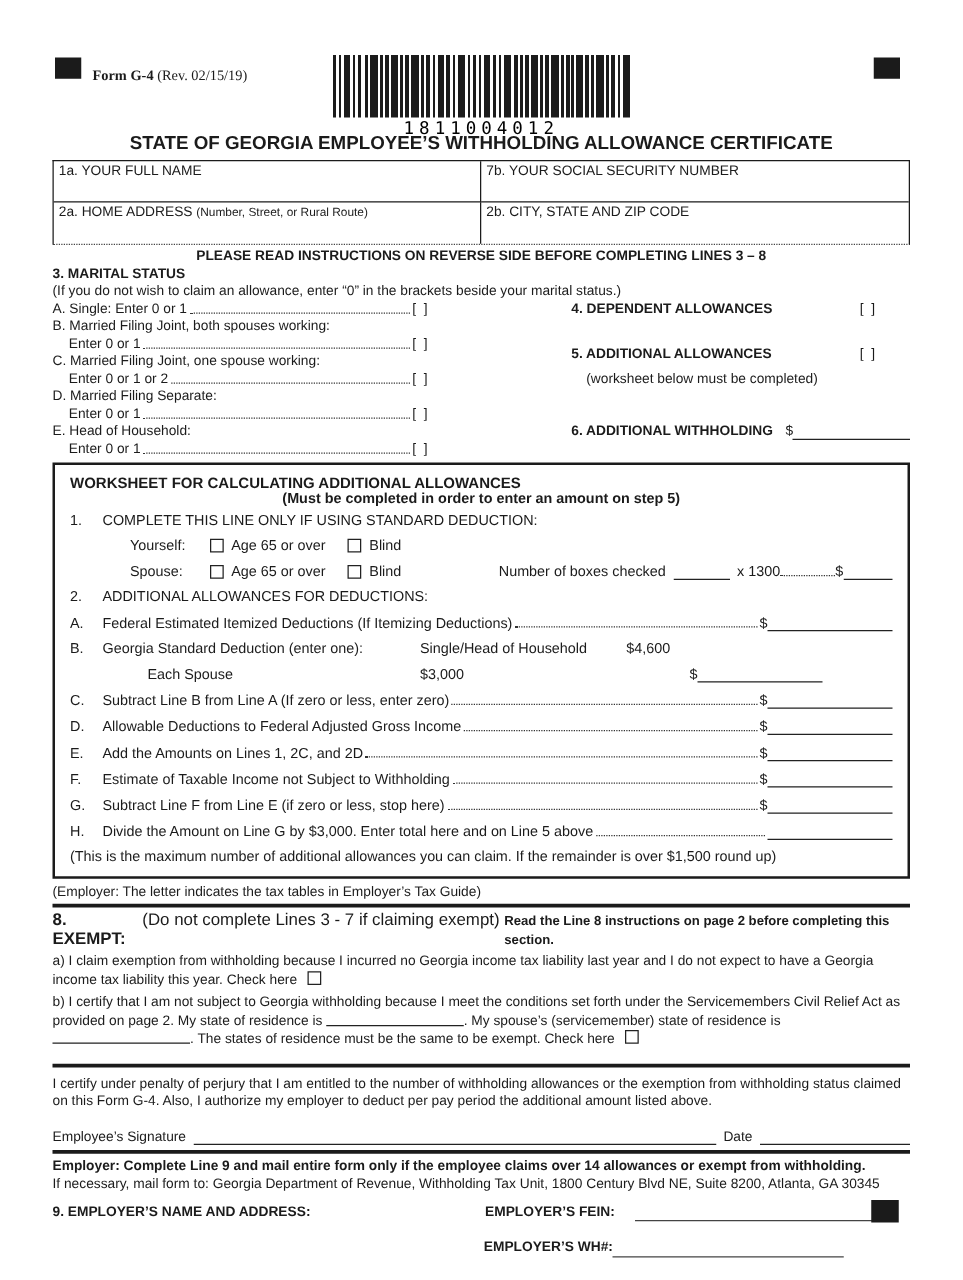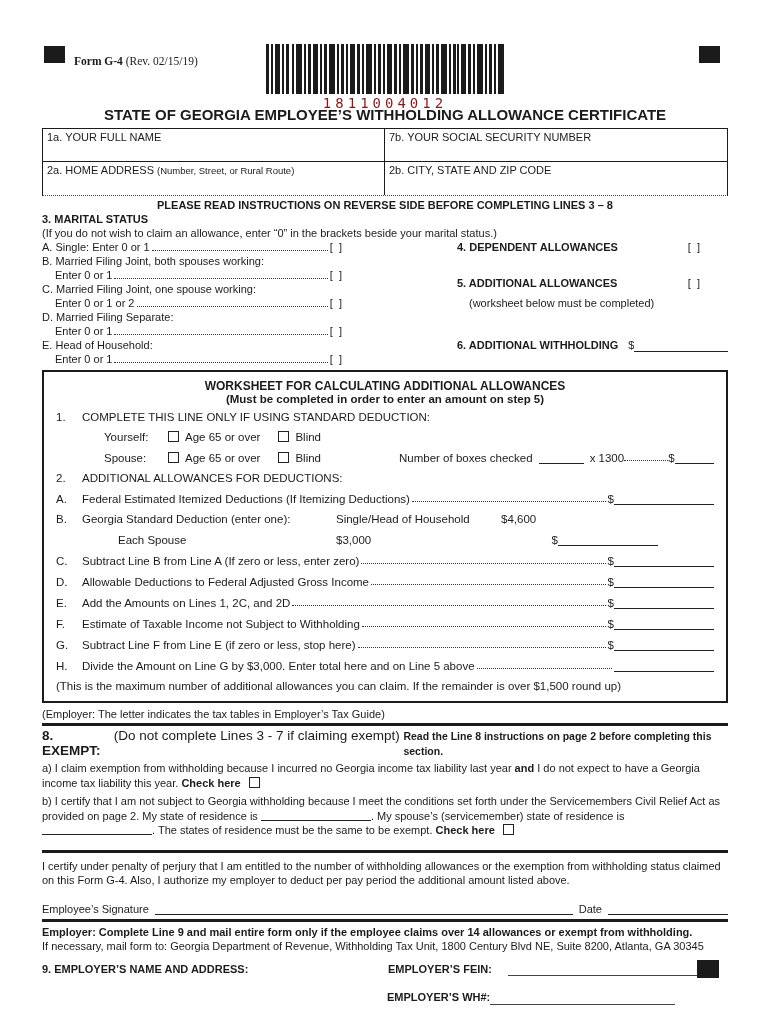--- a/index.html
+++ b/index.html
@@ -14,21 +14,21 @@
   
   .header { position:relative; height:92px; }
   .reg-square { position:absolute; width:21px; height:17px; background:#1b1b1b; }
   .sq-tl { left:44px; top:46px; }
   .sq-tr { left:699px; top:46px; }
   .sq-br { left:697px; top:960px; width:22px; height:18px; }
   .form-number { position:absolute; left:74px; top:55px; font-family:"Liberation Serif","DejaVu Serif",serif; font-size:11.5px; }
   .form-number b { font-weight:bold; }
   .barcode-wrap { position:absolute; left:50%; top:44px; transform:translateX(-50%); text-align:center; }
   .barcode { display:block; }
-  .barcode-num { font-family:"DejaVu Sans Mono","Liberation Mono",monospace; font-size:14px; letter-spacing:4px; color:#7f1d1d; margin-top:1px; }
+  .barcode-num { font-family:"DejaVu Sans Mono","Liberation Mono",monospace; font-size:14px; letter-spacing:4px; color:#000000; margin-top:1px; }
 
   .title { text-align:center; font-weight:bold; font-size:15px; margin:14px 0 5px; }
 
   
   .id-table { display:grid; grid-template-columns:1fr 1fr; border:1px solid #1b1b1b; border-bottom:1px dotted #444; }
   .id-cell { height:33px; padding:2px 4px; font-size:11px; border-right:1px solid #1b1b1b; border-bottom:1px solid #1b1b1b; }
   .id-cell:nth-child(2n) { border-right:none; }
   .id-cell:nth-child(n+3) { border-bottom:none; }
   .id-note { font-size:9.5px; }
 
@@ -45,21 +45,21 @@
   .bracket { white-space:pre; flex:none; }
   .m-right { position:absolute; left:415px; top:0; width:271px; }
   .m-item { position:absolute; left:0; width:100%; display:flex; align-items:center; height:14px; }
   .m-item .lbl { font-weight:bold; }
   .m-item .bracket { margin-left:auto; margin-right:28px; }
   .m-item-note { position:absolute; left:12px; font-size:11px; }
   .blank { display:inline-block; border-bottom:1px solid #222; height:13px; flex:none; }
 
   
   .ws-box { border:2px solid #1b1b1b; margin-top:4px; padding:7px 12px 9px; font-size:11.5px; }
-  .ws-title { text-align:center; font-weight:bold; font-size:12px; }
+  .ws-title { text-align:left; font-weight:bold; font-size:12px; }
   .ws-subtitle { text-align:center; font-weight:bold; font-size:11.5px; }
   .ws-row { display:flex; align-items:flex-end; margin-top:8px; }
   .ws-num { width:26px; flex:none; }
   .ws-letter { width:26px; flex:none; }
   .ws-leader { flex:1; border-bottom:1.6px dotted #333; margin:0 2px 3px 2px; min-width:10px; }
   .ws-blank { width:100px; border-bottom:1px solid #222; height:13px; flex:none; }
   .cb { width:11px; height:11px; border:1.6px solid #222; display:inline-block; flex:none; margin:0 6px 1px 2px; background:#fff; }
   .ws-cbrow { padding-left:48px; }
   .cb-gap { width:16px; flex:none; }
   .dots { width:44px; border-bottom:1.6px dotted #333; margin:0 0 3px; flex:none; }
@@ -74,21 +74,21 @@
 
   
   .l8 { font-size:11px; line-height:14.5px; }
   .l8-heading { display:flex; align-items:baseline; margin:2px 0 3px; }
   .l8-heading .h1 { font-weight:bold; font-size:13.5px; }
   .l8-heading .h2 { font-size:13.5px; white-space:pre; }
   .l8-heading .h3 { font-weight:bold; font-size:10.5px; }
   .l8 p { margin:0 0 4px; }
   .l8 .iblank { display:inline-block; width:110px; border-bottom:1px solid #222; height:11px; vertical-align:-1px; }
   .l8 .icb { display:inline-block; width:11px; height:11px; border:1.6px solid #222; vertical-align:-1px; margin-left:8px; }
-  .l8 b { font-weight:bold; }
+  .l8 b { font-weight:normal; }
 
   
   .cert { font-size:11px; line-height:14.5px; margin-top:6px; }
   .sig-row { display:flex; align-items:flex-end; font-size:11px; margin:14px 0 4px; }
   .sig-blank { flex:1; border-bottom:1px solid #222; height:13px; margin:0 6px; }
   .date-blank { width:120px; border-bottom:1px solid #222; height:13px; margin-left:6px; }
 
   
   .emp { font-size:11px; line-height:14.5px; }
   .emp .bold { font-weight:bold; }

